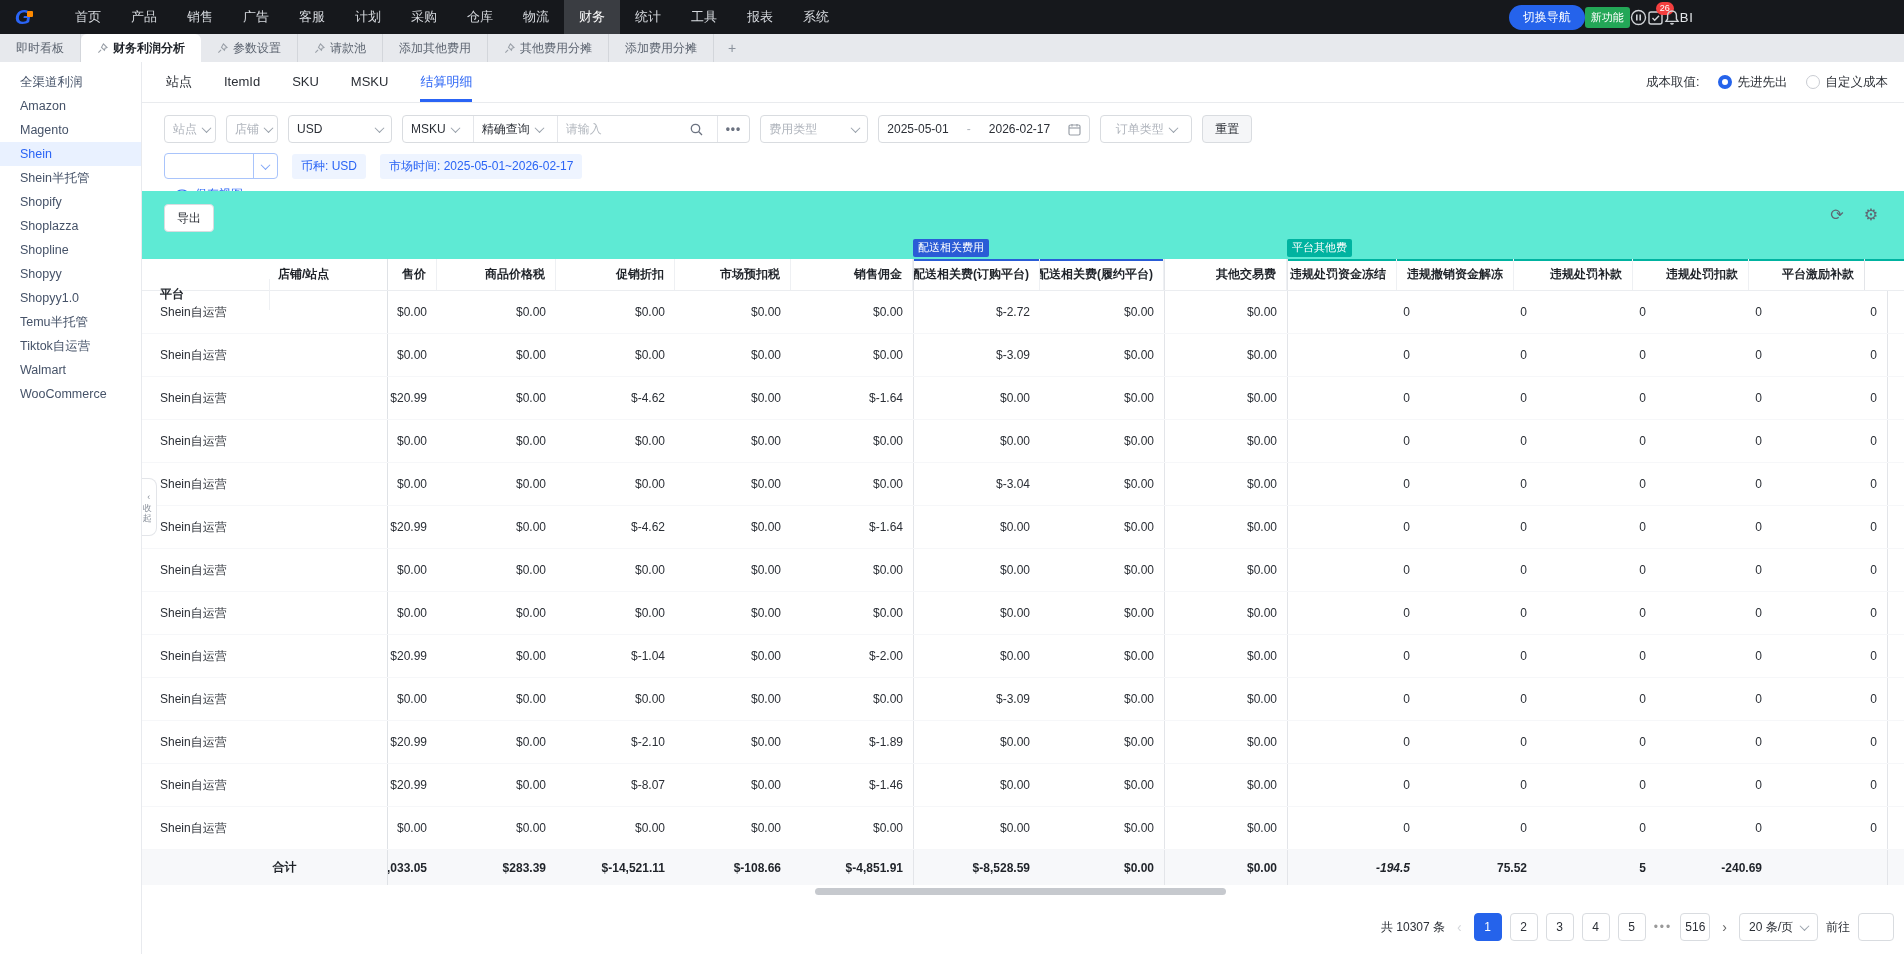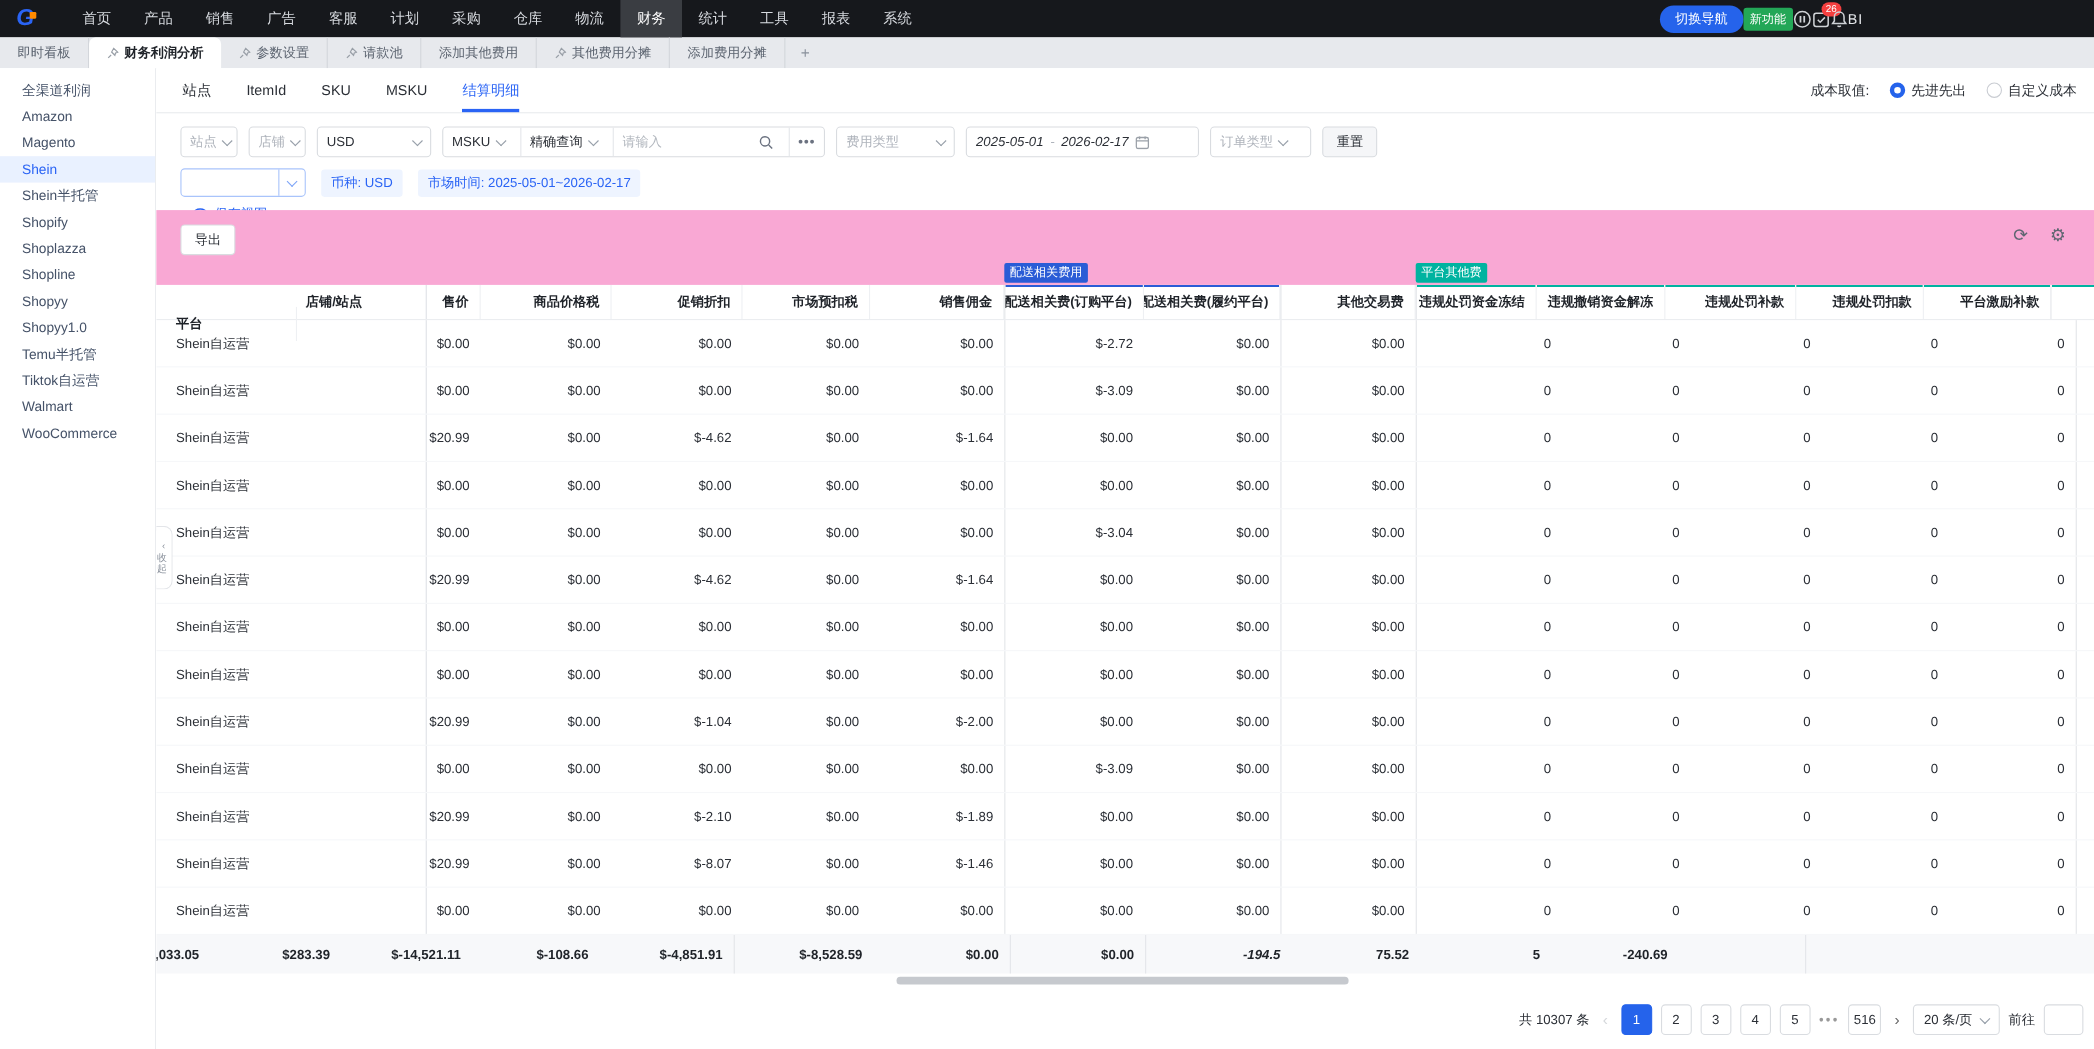--- a/index.html
+++ b/index.html
@@ -51,21 +51,21 @@
   .compound .seg + .seg { border-left:1px solid #e4e6ea; }
   .compound input { border:none; outline:none; width:118px; font-size:12px; color:#2b2f36; }
   .compound input::placeholder { color:#b3b8bf; }
   .btn-reset { height:28px; border:1px solid #d9dce0; background:#f5f6f8; border-radius:4px; padding:0 12px; font-size:12px; color:#2b2f36; cursor:pointer; }
   .frow2 { display:flex; align-items:center; gap:14px; margin:10px 0 12px 22px; font-size:12px; }
   .saveview { height:26px; border:1px solid #a9c4fb; border-radius:4px; display:flex; align-items:stretch; color:#2a64f5; background:#fff; cursor:pointer; }
   .saveview .sv-main { display:flex; align-items:center; gap:6px; padding:0 10px;margin-top:40px; }
   .saveview .sv-arrow { display:flex; align-items:center; padding:0 8px; border-left:1px solid #a9c4fb; }
   .tag { background:#eef4ff; color:#2a64f5; border-radius:3px; padding:4px 9px; white-space:nowrap; }
   
-  .band { height:68px; background:#f9a8d4; position:relative; flex:none; }
+  .band { height:68px; background:#5eead4; position:relative; flex:none; }
   .btn-export { position:absolute; left:22px; top:13px; height:28px; padding:0 12px; background:#fff; border:1px solid #d9dce0; border-radius:4px; font-size:12px; color:#2b2f36; cursor:pointer; }
   .band-icons { position:absolute; right:26px; top:16px; display:flex; gap:20px; color:#5f6672; font-size:16px; }
   .band-icons span { cursor:pointer; line-height:1; }
   .grp-badge { position:absolute; bottom:2px; font-size:11px; color:#fff; padding:1px 5px 2px; border-radius:2px; white-space:nowrap; }
   
   .tablewrap { flex:none; overflow:hidden; position:relative; }
   .thead, .trow, .total { display:flex; align-items:center; }
   .thead { height:32px; font-weight:700; font-size:12px; color:#1f2329; border-bottom:1px solid #ebedf0; }
   .trow { height:43px; font-size:12px; color:#2b2f36; border-bottom:1px solid #f6f7f9; }
   .total { height:35px; font-size:12px; font-weight:700; color:#1f2329; background:#f7f8fa; }
@@ -263,33 +263,33 @@
                 <path d="M8.8 8.8L12 12" stroke="#6b7280" stroke-width="1.3"></path>
               </svg>
             </span>
         </span>
         <span class="seg" style="color:#6b7280; letter-spacing:1px; font-weight:700;">•••</span>
       </div>
       <div class="fbox" style="width:108px; justify-content:space-between;">
           <span class="ph">费用类型</span>
           <span class="chev"></span>
         </div>
-      <div class="fbox" style="width:212px; justify-content:flex-start;font-style:italic;">
+      <div class="fbox" style="width:212px; justify-content:space-between;">
         <span>2025-05-01</span>
         <span class="ph">-</span>
         <span>2026-02-17</span>
         <span style="display:flex;">
             <svg width="13" height="13" viewBox="0 0 13 13">
               <rect x="1" y="2" width="11" height="10" rx="1.5" fill="none" stroke="#9aa0a8" stroke-width="1.2"></rect>
               <path d="M1 5h11" stroke="#9aa0a8" stroke-width="1.2"></path>
               <path d="M4 1v2.5M9 1v2.5" stroke="#9aa0a8" stroke-width="1.2"></path>
             </svg>
           </span>
       </div>
-      <div class="fbox" style="width:92px; justify-content:flex-start;">
+      <div class="fbox" style="width:92px; justify-content:center;">
           <span class="ph">订单类型</span>
           <span class="chev"></span>
         </div>
       <button class="btn-reset">重置</button>
     </div>
 
     <div class="frow2">
       <div class="saveview">
         <span class="sv-main">
           <span style="display:flex;">
@@ -567,20 +567,21 @@
             <div class="cell num bdl" style="width: 123px;">$0.00</div>
             <div class="cell num bdl" style="width: 133px;">0</div>
             <div class="cell num" style="width: 117px;">0</div>
             <div class="cell num" style="width: 119px;">0</div>
             <div class="cell num" style="width: 116px;">0</div>
             <div class="cell num bdr" style="width: 116px;">0</div>
             <div class="cell fill"></div>
           </div>
         </div>
       <div class="total" id="totalrow">
+          <div class="cell bfix" style="width: 246px; justify-content: center; padding-left: 40px;">合计</div>
           <div class="cell num" style="width: 49px;">3,033.05</div>
           <div class="cell num" style="width: 119px;">$283.39</div>
           <div class="cell num" style="width: 119px;">$-14,521.11</div>
           <div class="cell num" style="width: 116px;">$-108.66</div>
           <div class="cell num" style="width: 122px;">$-4,851.91</div>
           <div class="cell num bdl" style="width: 127px;">$-8,528.59</div>
           <div class="cell num" style="width: 124px;">$0.00</div>
           <div class="cell num bdl" style="width: 123px;">$0.00</div>
           <div class="cell num bdl" style="width: 133px; font-style: italic;">-194.5</div>
           <div class="cell num" style="width: 117px;">75.52</div>

